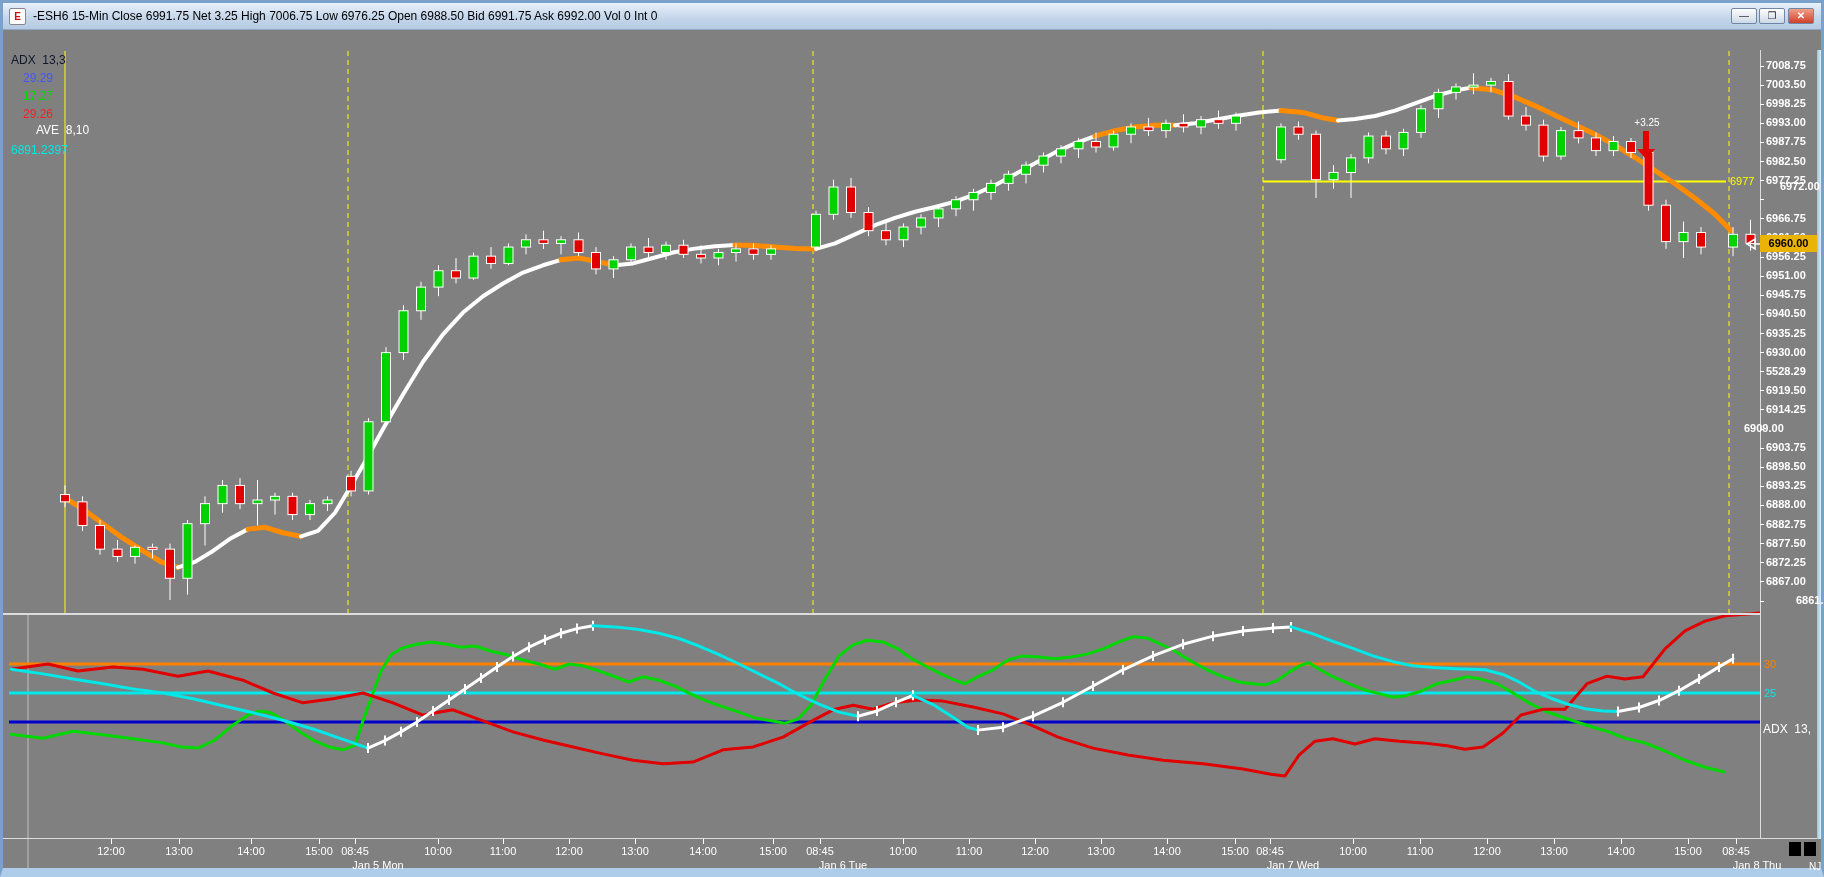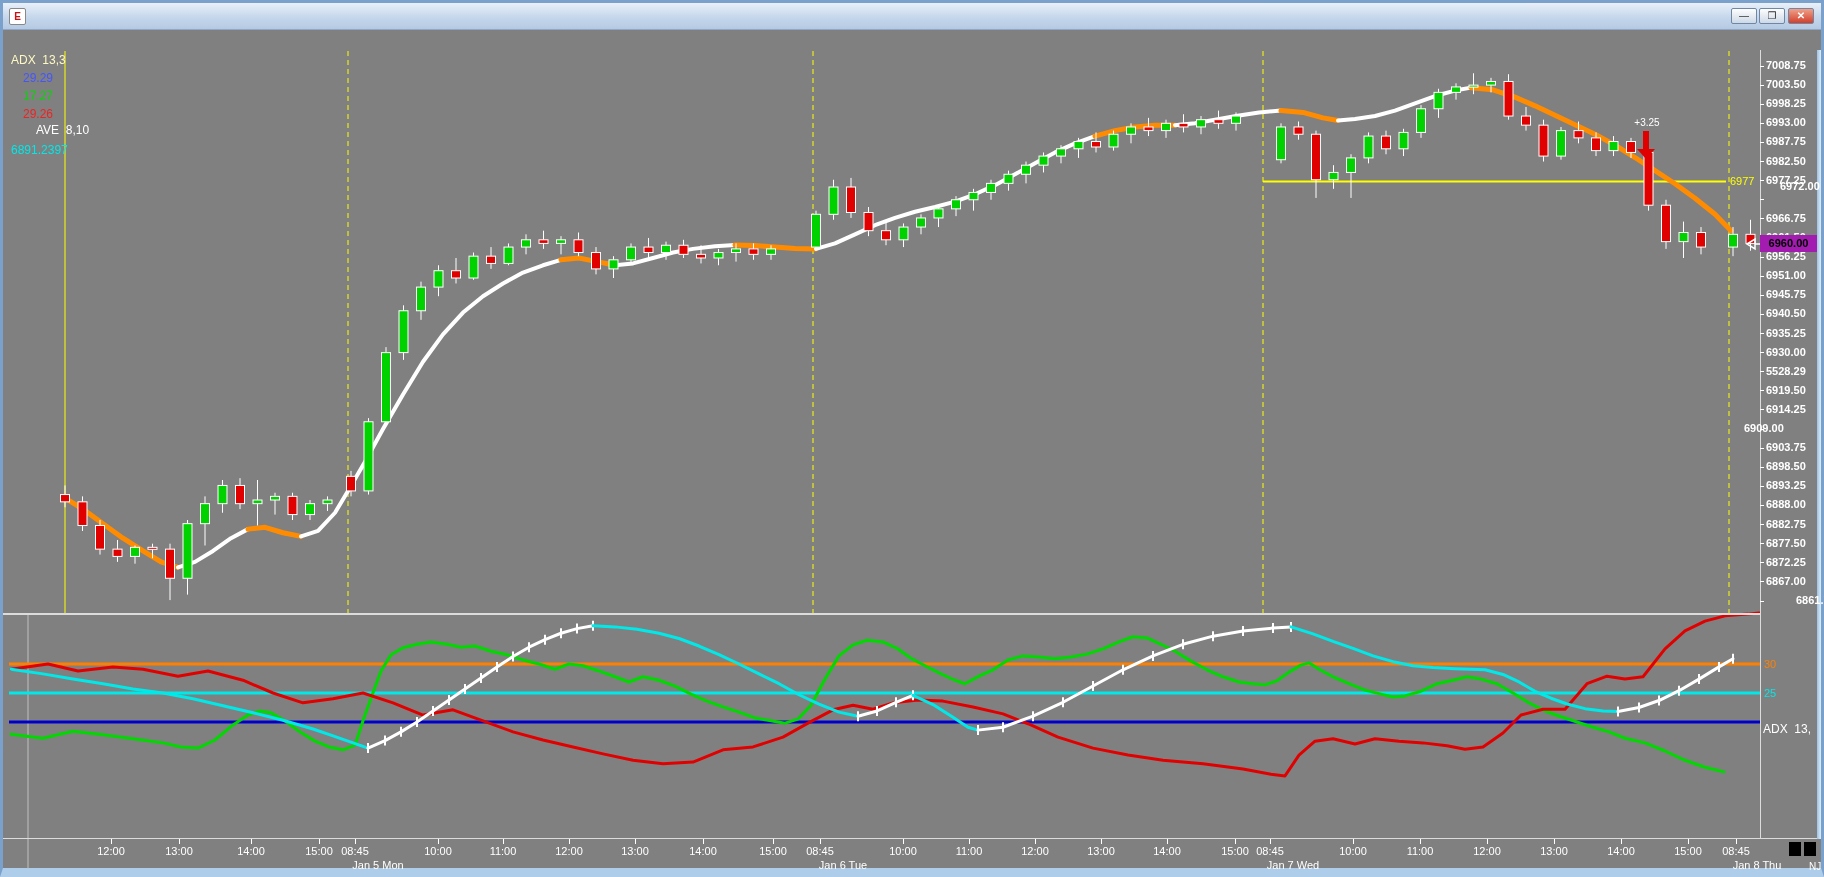--- a/index.html
+++ b/index.html
@@ -27,21 +27,21 @@
   #readout-text { position:absolute; left:20px; top:3px; color:#fff; font-size:12px; white-space:pre; }
   
   .study { position:absolute; font-size:12px; white-space:pre; }
   
   .ptick { position:absolute; color:#fff; font-size:11px; font-weight:bold; white-space:nowrap; }
   .pdash { position:absolute; width:4px; height:1px; background:#fff; }
   .ttick { position:absolute; color:#fff; font-size:11px; transform:translateX(-50%); white-space:nowrap; }
   .tdash { position:absolute; width:1px; height:5px; background:#fff; }
   .dlabel { position:absolute; color:#fff; font-size:11px; transform:translateX(-50%); white-space:nowrap; }
   
-  #price-box { position:absolute; left:1757px; top:232px; width:57px; height:17px; background:#a21caf;
+  #price-box { position:absolute; left:1757px; top:232px; width:57px; height:17px; background:#eab308;
                color:#000; font-size:11px; font-weight:bold; text-align:center; line-height:17px; }
   #hline-label { position:absolute; left:1727px; top:172px; color:#ffff00; font-size:11px; }
   #change-label { position:absolute; left:1616px; top:114px; width:56px; text-align:center;
                   color:#fff; font-size:10px; }
   #panel-sep { position:absolute; left:0; top:610px; width:1757px; height:2px; background:#dcdcdc; }
   #axis-sep-h { position:absolute; left:0; top:835px; width:1818px; height:1px; background:#dcdcdc; }
   #axis-sep-v { position:absolute; left:1757px; top:47px; width:1px; height:789px; background:#dcdcdc; }
   #lp30 { position:absolute; left:1761px; top:655px; color:#ff8000; font-size:11px; }
   #lp25 { position:absolute; left:1761px; top:684px; color:#00e8e8; font-size:11px; }
   #lpadx { position:absolute; left:1760px; top:719px; color:#fff; font-size:12px; white-space:pre; }
@@ -51,20 +51,21 @@
   #right-strip { position:absolute; left:1814px; top:47px; width:4px; height:789px;
                  background:linear-gradient(90deg,#9fc2e0,#dceefc); }
 </style>
 </head>
 <body>
 
 <div id="win">
 
   <div id="titlebar">
     <div id="app-icon">E</div>
+    <div id="title-text">-ESH6 15-Min Close 6991.75 Net 3.25 High 7006.75 Low 6976.25 Open 6988.50 Bid 6991.75 Ask 6992.00 Vol 0 Int 0</div>
     <div class="tb-btn" id="btn-min">—</div>
     <div class="tb-btn" id="btn-max">❐</div>
     <div class="tb-btn" id="btn-close">✕</div>
   </div>
 
 
   <svg id="chart" width="1824" height="877" style="position:absolute;left:0;top:0;">
       <g>
         <line x1="62" y1="48" x2="62" y2="610" stroke="#ffff00" stroke-width="1"></line>
         <line x1="345" y1="48" x2="345" y2="610" stroke="#ffff00" stroke-width="1" stroke-dasharray="5,4"></line>
@@ -339,21 +340,21 @@
       <g>
         <rect x="1640" y="128" width="6" height="18" fill="#e00000"></rect>
         <polygon points="1634,146 1652,146 1643,156" fill="#e00000"></polygon>
       </g>
       <g>
         <polygon points="1744,241 1752,236 1752,246" fill="none" stroke="#fff" stroke-width="1.5"></polygon>
         <line x1="1752" y1="241" x2="1757" y2="241" stroke="#fff" stroke-width="1.5"></line>
       </g>
     </svg>
 
-  <div class="study" style="left:8px;top:50px;color:#fef9c3;">ADX  13,3</div>
+  <div class="study" style="left:8px;top:50px;color:#0f172a;">ADX  13,3</div>
   <div class="study" style="left:20px;top:68px;color:#4455ff;">29.29</div>
   <div class="study" style="left:20px;top:86px;color:#00d800;">17.27</div>
   <div class="study" style="left:20px;top:104px;color:#ee2222;">29.26</div>
   <div class="study" style="left:8px;top:120px;color:#ffffff;margin-left:25px;">AVE  8,10</div>
   <div class="study" style="left:8px;top:140px;color:#00e8e8;">6891.2397</div>
 
   <div id="panel-sep"></div>
   <div id="axis-sep-h"></div>
   <div id="axis-sep-v"></div>
   <div id="right-strip"></div>

